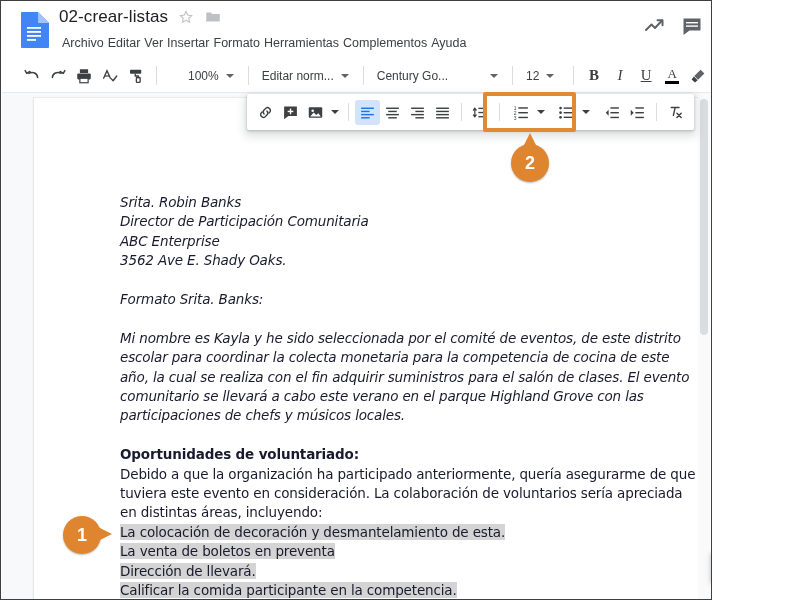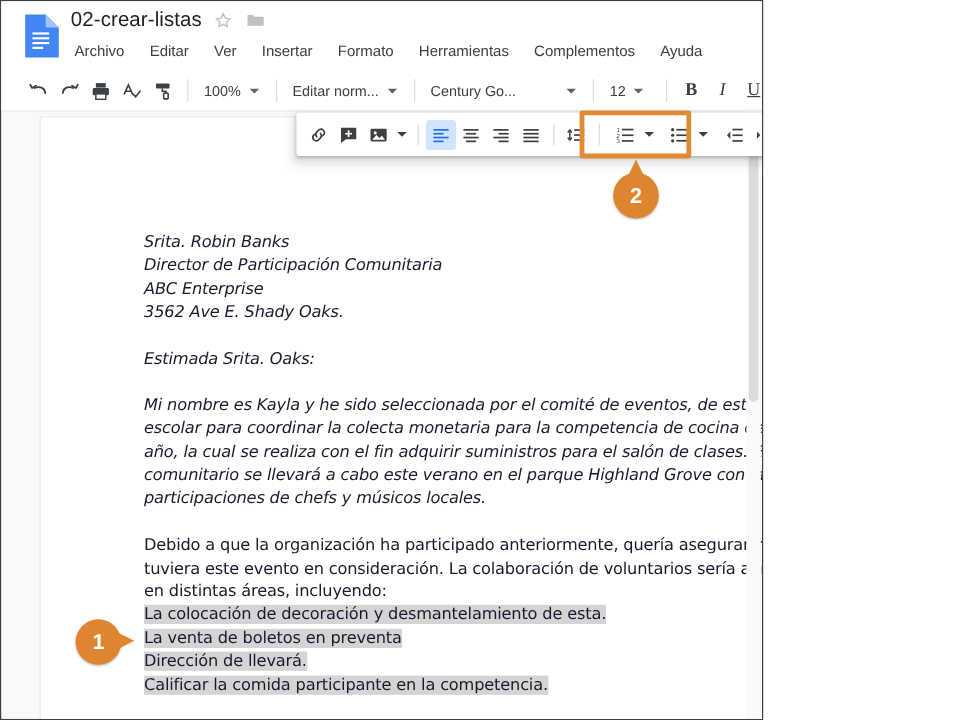--- a/index.html
+++ b/index.html
@@ -4,21 +4,21 @@
 <style>
   * { box-sizing: border-box; margin: 0; padding: 0; }
   html, body {
     width: 800px; height: 600px;
     font-family: "Liberation Sans", sans-serif;
     overflow: hidden;
     background: #ffffff;
   }
   #app {
     position: relative;
-    width: 636px; height: 600px;
+    width: 712px; height: 600px;
     background: #ffffff;
     border: 1px solid #3c4043;
     overflow: hidden;
   }
 
   
   .header {
     position: absolute; left: 0; top: 0;
     width: 800px; height: 58px;
     background: #ffffff;
@@ -32,21 +32,21 @@
     position: absolute; left: 58px; top: 6px;
     display: flex; align-items: center; gap: 9px;
   }
   .doc-title {
     font-size: 17px; color: #202124; letter-spacing: .1px;
     white-space: nowrap;
   }
   .star-icon, .folder-icon { width: 18px; height: 18px; display:block; }
   .menubar {
     position: absolute; left: 59px; top: 34px;
-    display: flex; gap: 17px;
+    display: flex; 
   }
   .menu-item {
     font-size: 12.5px; color: #3c4043; white-space: nowrap;
     padding: 1px 2px; cursor: pointer;
   }
   .header-right {
     position: absolute; right: 8px; top: 9px;
     display: flex; align-items: center; gap: 13px;
   }
   .hicon { width: 24px; height: 24px; display: block; cursor: pointer; }
@@ -330,21 +330,21 @@
     <div class="tb-btn">
       <svg width="18" height="18" viewBox="0 0 24 24">
         <rect x="4" y="3.5" width="15" height="5.5" rx="1" fill="#3c4043"></rect>
         <path d="M11 9 v3 h4 v3" fill="none" stroke="#3c4043" stroke-width="1.8"></path>
         <rect x="12.5" y="14" width="5" height="6.5" rx="1" fill="none" stroke="#3c4043" stroke-width="1.8"></rect>
       </svg>
     </div>
 
     <div class="tb-sep"></div>
 
-    <div class="tb-drop" style="min-width:52px;">
+    <div class="tb-drop" style="min-width:52px;margin-left:18px;">
       <span class="lbl">100%</span>
       <span class="caret"></span>
     </div>
 
     <div class="tb-sep"></div>
 
     <div class="tb-drop" style="min-width:88px;">
       <span class="lbl">Editar norm...</span>
       <span class="caret"></span>
     </div>
@@ -420,25 +420,26 @@
 
       <div class="doc-body">
 
         <div class="blk">
           <div>Srita. Robin Banks</div>
           <div>Director de Participación Comunitaria</div>
           <div>ABC Enterprise</div>
           <div>3562 Ave E. Shady Oaks.</div>
         </div>
 
-        <div class="blk">Estimada Srita. Oaks:</div>
+        <div class="blk">Formato Srita. Banks:</div>
 
         <div class="blk">Mi nombre es Kayla y he sido seleccionada por el comité de eventos, de este distrito escolar para coordinar la colecta monetaria para la competencia de cocina de este año, la cual se realiza con el fin adquirir suministros para el salón de clases. El evento comunitario se llevará a cabo este verano en el parque Highland Grove con las participaciones de chefs y músicos locales.</div>
 
         <div>
+          <div class="bold">Oportunidades de voluntariado:</div>
           <div>Debido a que la organización ha participado anteriormente, quería asegurarme de que tuviera este evento en consideración. La colaboración de voluntarios sería apreciada en distintas áreas, incluyendo:</div>
           <div>
             <div class="tight"><span class="sel-line">La colocación de decoración y desmantelamiento de esta.</span></div>
             <div class="tight"><span class="sel-line">La venta de boletos en preventa</span></div>
             <div class="tight"><span class="sel-line">Dirección de llevará.</span></div>
             <div class="tight"><span class="sel-line">Calificar la comida participante en la competencia.</span></div>
           </div>
         </div>
 
       </div>

